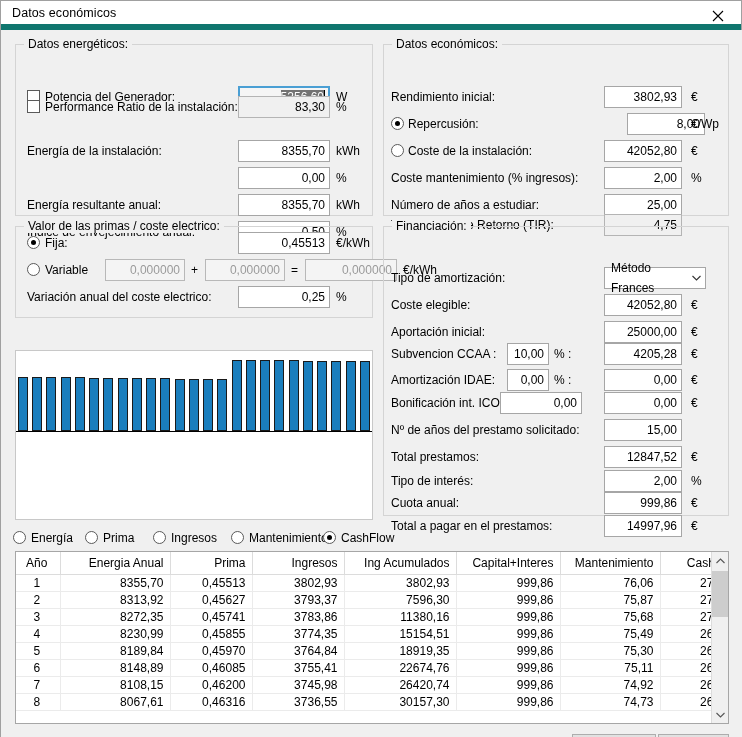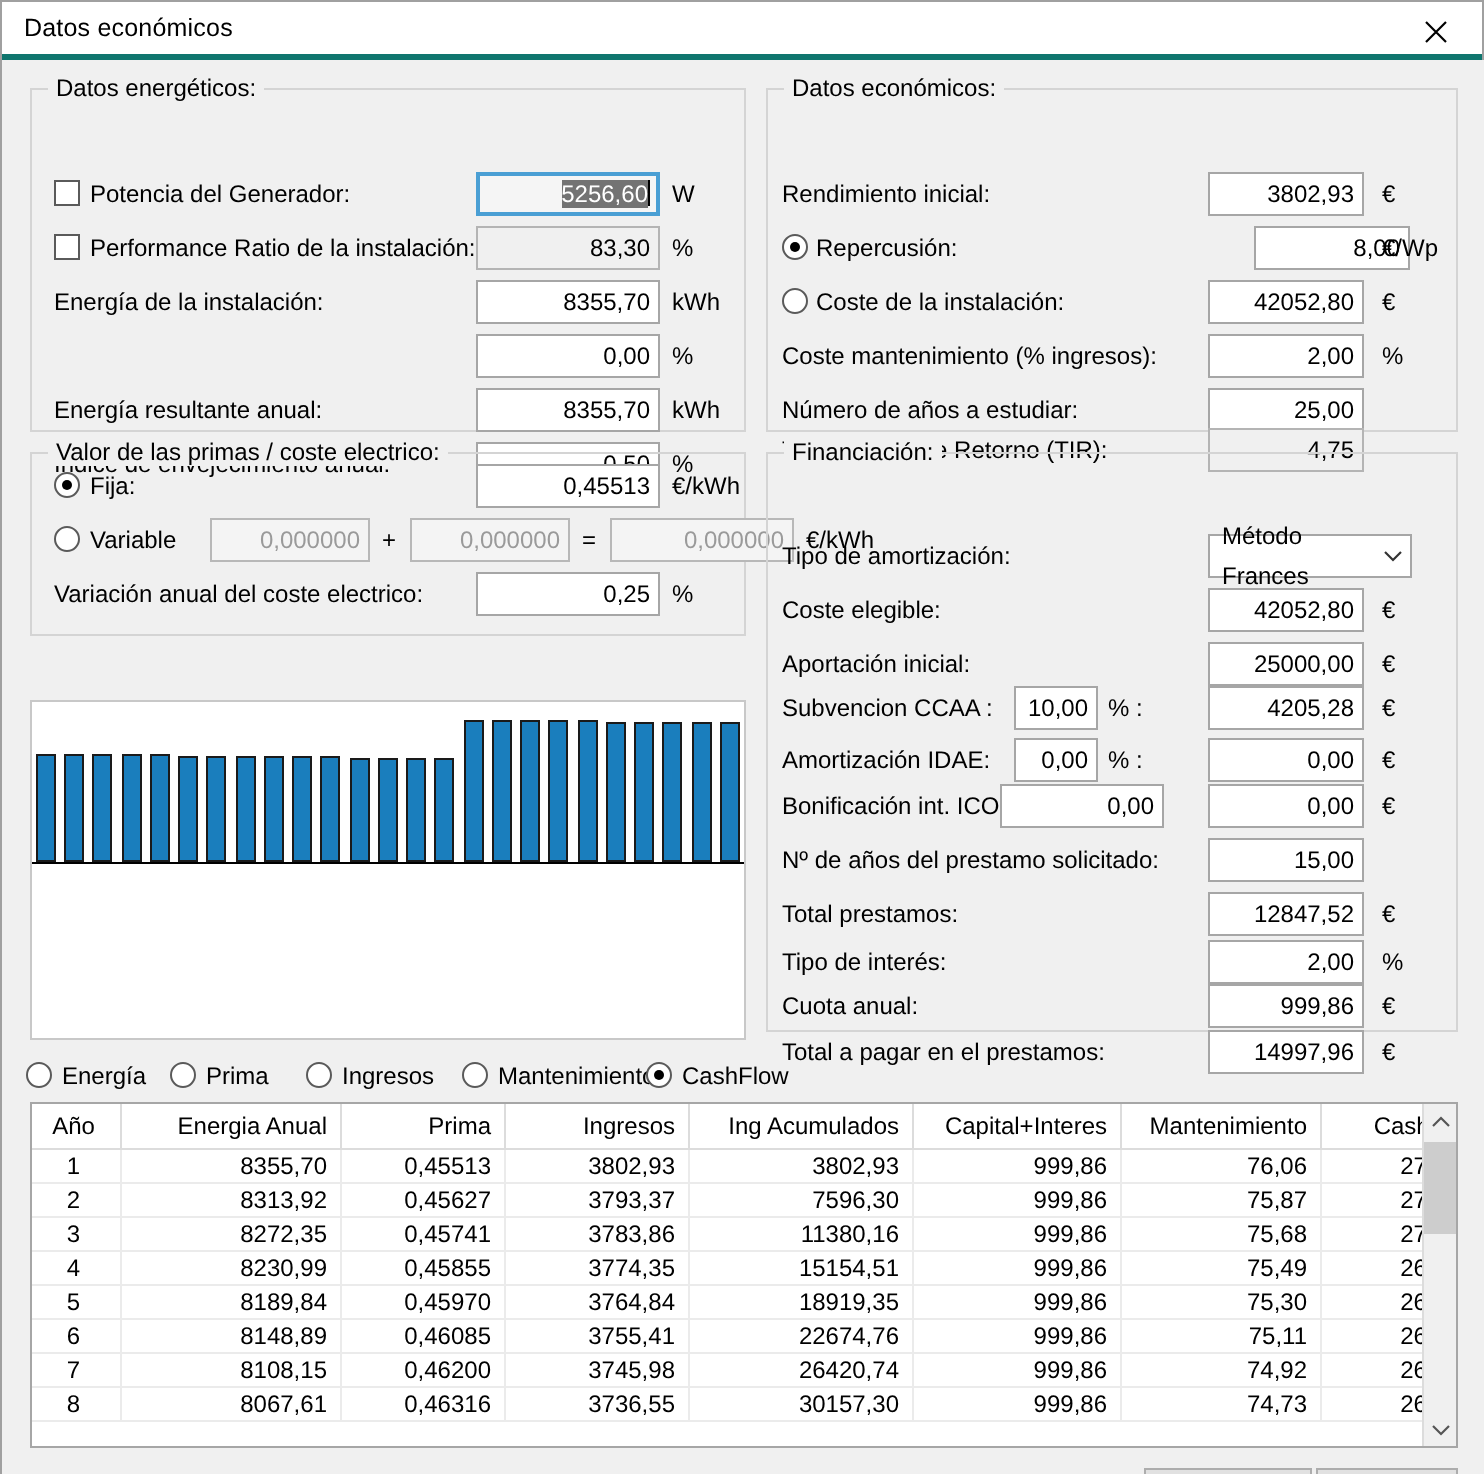--- a/index.html
+++ b/index.html
@@ -15,21 +15,21 @@
   #window {
     position: relative;
     width: 742px; height: 737px;
     background: #f0f0f0;
     border: 1px solid #a0a0a0;
   }
   
   #titlebar {
     height: 29px;
     background: #ffffff;
-    border-bottom: 3px solid #0f766e;
+    border-bottom: 6px solid #0f766e;
     display: flex; align-items: center;
     position: relative;
   }
   #title-text {
     margin-left: 11px;
     font-size: 12.5px;
     color: #000;
     letter-spacing: 0.1px;
   }
   #close-btn {
@@ -252,21 +252,21 @@
       <div class="legend">Datos energéticos:</div>
     </div>
 
     <div id="energetic-rows">
         <div class="row" style="top: 56px;">
           <span class="cbx" style="left:26px;"></span>
           <span class="lbl" style="left:44px;">Potencia del Generador:</span>
           <span class="fld focus" style="left:237px; width:92px;"><span class="sel">5256,60</span><span class="caret"></span></span>
           <span class="unit" style="left:335px;">W</span>
         </div>
-        <div class="row" style="top: 83px;">
+        <div class="row" style="top: 66px;">
           <span class="cbx" style="left:26px;"></span>
           <span class="lbl" style="left:44px;">Performance Ratio de la instalación:</span>
           <span class="fld ro" style="left:237px; width:92px;">83,30</span>
           <span class="unit" style="left:335px;">%</span>
         </div>
         <div class="row" style="top: 110px;">
           <span class="lbl" style="left:26px;">Energía de la instalación:</span>
           <span class="fld" style="left:237px; width:92px;">8355,70</span>
           <span class="unit" style="left:335px;">kWh</span>
         </div>

